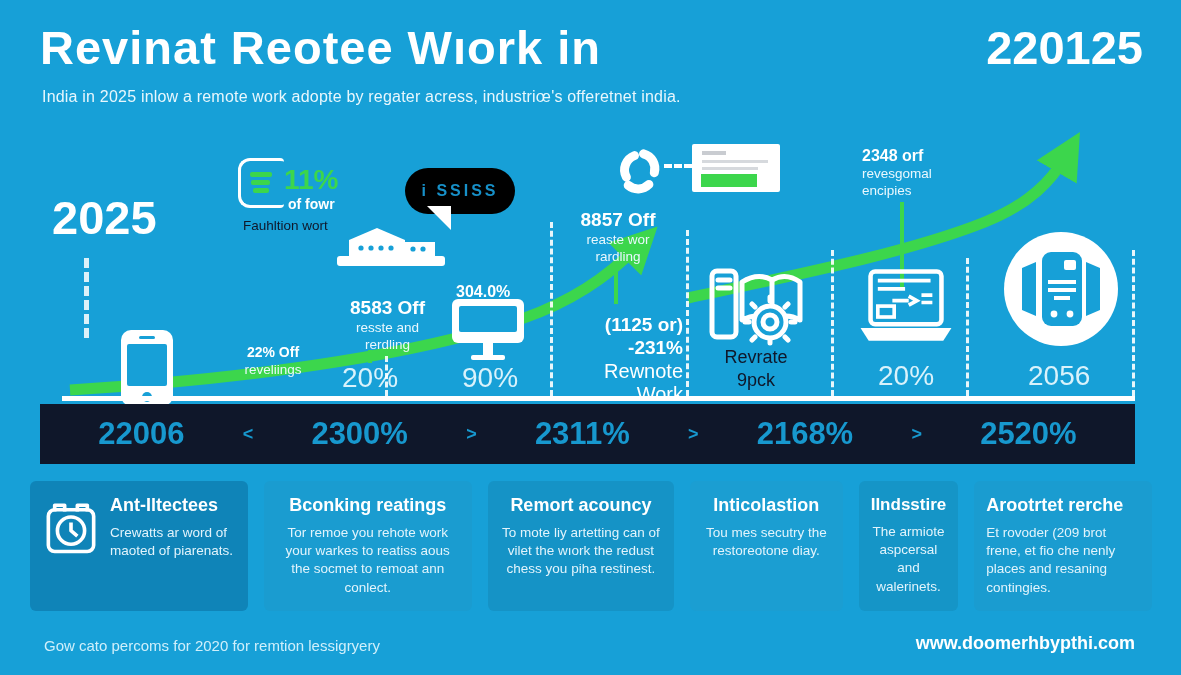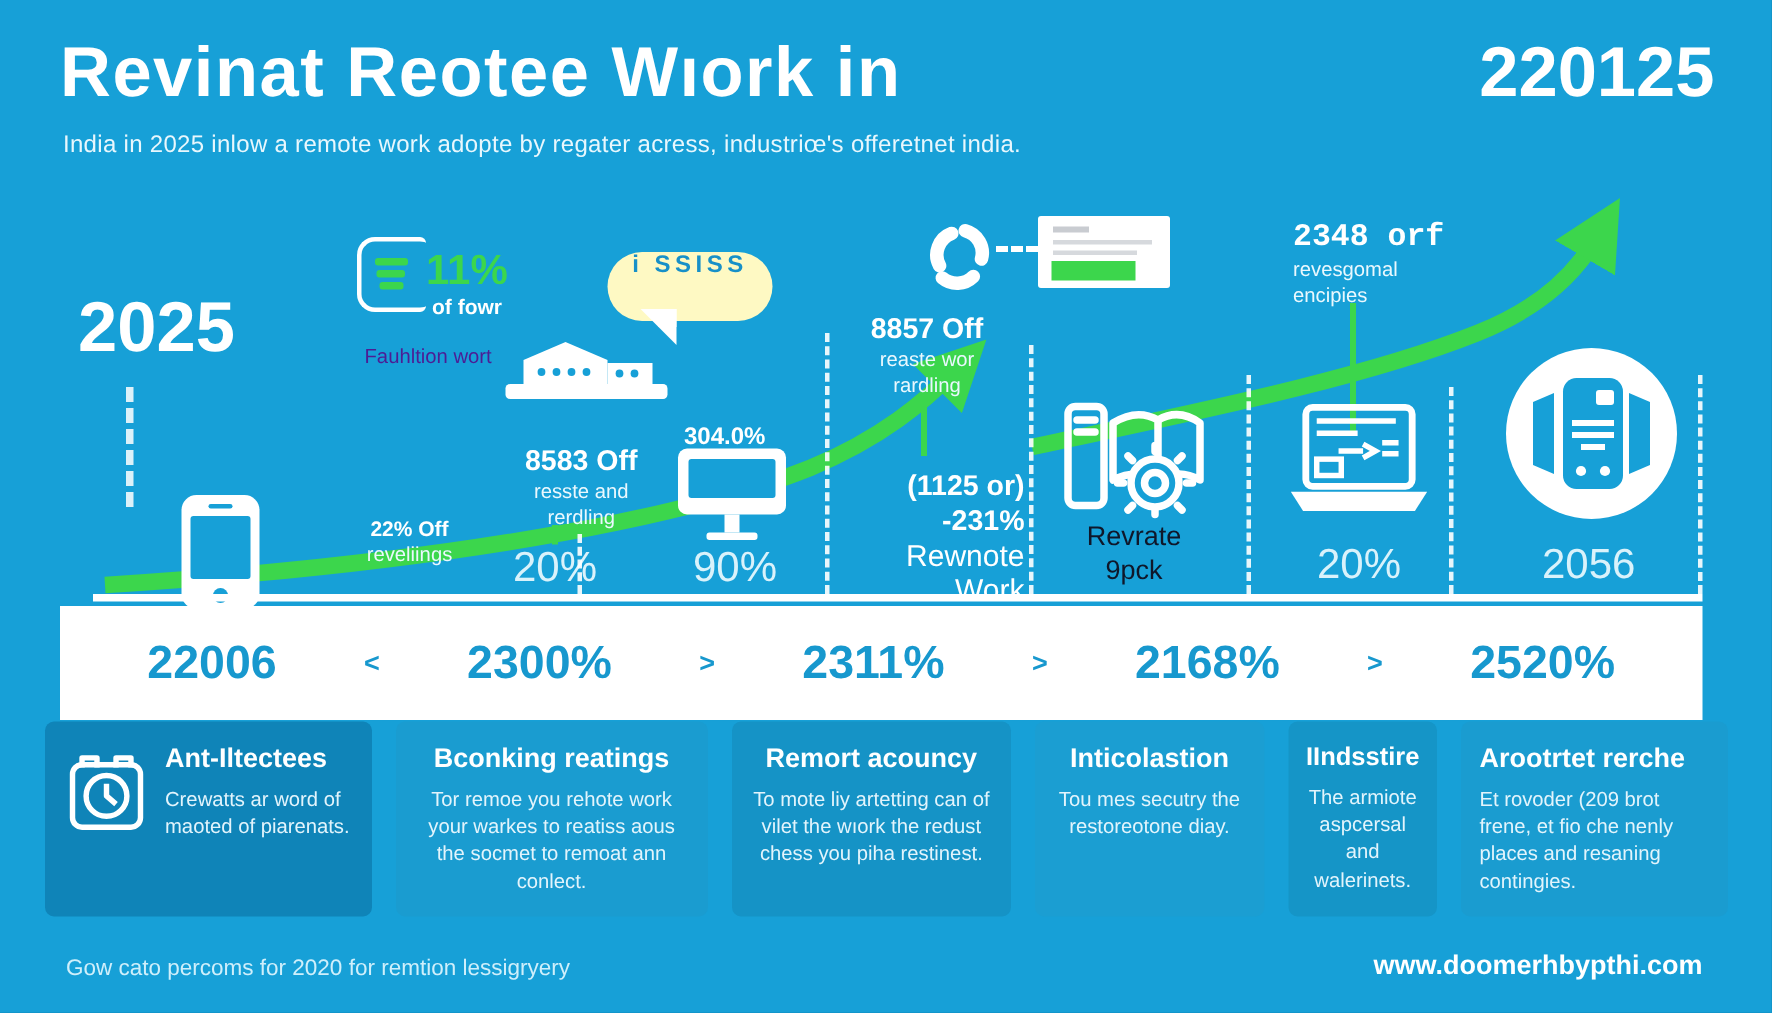--- a/index.html
+++ b/index.html
@@ -16,43 +16,43 @@
   .year2025 { left:52px; top:190px; font-size:47px; font-weight:bold; color:#fff; }
   .year-dash { left:84px; top:258px; height:80px; width:0; border-left:5px dashed rgba(255,255,255,.85); }
 
   
   .statbox { left:238px; top:158px; width:46px; height:50px; border:3px solid #fff; border-right:none; border-radius:12px 4px 4px 12px; }
   .bars { left:250px; top:172px; width:22px; }
   .bars div { height:5px; background:#3CD64C; border-radius:2px; margin-bottom:3px; }
   .bars div:nth-child(2){ width:19px; margin-left:1px;} .bars div:nth-child(3){ width:16px; margin-left:3px;}
   .v11 { left:284px; top:164px; font-size:28px; font-weight:bold; color:#3CD64C; }
   .offowr { left:288px; top:196px; font-size:14px; color:#fff; font-weight:bold; }
-  .fauhltion { left:243px; top:218px; font-size:13.5px; color:#4c1d95;margin-top:12px; }
-
-  
-  .bubble { left:405px; top:168px; width:110px; height:46px; background:#fef9c3; border-radius:23px;
-            display:flex; justify-content:center; color:#1790C8; font-weight:bold;
+  .fauhltion { left:243px; top:218px; font-size:13.5px; color:#0f172a; }
+
+  
+  .bubble { left:405px; top:168px; width:110px; height:46px; background:#000000; border-radius:23px;
+            display:flex; align-items:center; justify-content:center; color:#1790C8; font-weight:bold;
             font-size:16px; letter-spacing:3px; }
   .bubble::after { content:""; position:absolute; left:22px; bottom:-16px; width:0; height:0;
             border:12px solid transparent; border-top-color:#fff; border-right-color:#fff; }
 
   
   .mockcard { left:692px; top:144px; width:88px; height:48px; background:#fff; border-radius:2px; }
   .mockcard .l1 { position:absolute; left:10px; top:7px; width:24px; height:4px; background:#c9ccd1; }
   .mockcard .l2 { position:absolute; left:10px; top:16px; width:66px; height:3px; background:#d6d9dd; }
   .mockcard .l3 { position:absolute; left:10px; top:23px; width:56px; height:3px; background:#d6d9dd; }
   .mockcard .g  { position:absolute; left:9px;  top:30px; width:56px; height:13px; background:#3CD64C; }
   .connector { left:664px; top:164px; width:28px; border-top:4px dashed #fff; }
 
   
   .blk { color:#fff; text-align:center; line-height:1.25; }
   .blk .b1 { font-size:19px; font-weight:bold; display:block; }
   .blk .b2 { font-size:13.5px; color:#EAF8FE; display:block; }
   .s2348 { left:862px; top:146px; width:150px; text-align:left; }
-  .s2348 .b1 { font-size:21px;font-family:Liberation Mono, monospace; }
+  .s2348 .b1 { font-size:16px; }
   .s8857 { left:568px; top:208px; width:100px; }
   .s22   { left:218px; top:344px; width:110px; }
   .s22 .b1 { font-size:14px; }
   .s8583 { left:330px; top:296px; width:115px; }
   .s304  { left:456px; top:283px; font-size:16px; font-weight:bold; color:#fff; }
   .bigpct { font-size:28px; color:#D9F2FB; font-weight:400; }
   .p20a { left:342px; top:362px; } .p90 { left:462px; top:362px; }
   .p20b { left:878px; top:360px; } .p2056 { left:1028px; top:360px; }
   .remote { left:568px; top:314px; width:115px; text-align:right; color:#fff; }
   .remote .r1 { font-size:19px; font-weight:bold; display:block; line-height:1.2; }
@@ -73,21 +73,21 @@
   
   .monitor { left:452px; top:299px; width:72px; height:44px; background:#fff; border-radius:6px; }
   .monitor .scr { position:absolute; left:7px; top:7px; width:58px; height:26px; background:#17A0D7; border-radius:2px; }
   .monitor .neck { position:absolute; left:31px; top:44px; width:10px; height:12px; background:#fff; }
   .monitor .base { position:absolute; left:19px; top:56px; width:34px; height:5px; background:#fff; border-radius:2px; }
 
   
   .badge { left:1004px; top:232px; width:114px; height:114px; background:#fff; border-radius:50%; }
 
   
-  .ticker { left:40px; top:404px; width:1095px; height:76px; background:#ffffff;
+  .ticker { left:40px; top:404px; width:1095px; height:60px; background:#0f172a;
             display:flex; align-items:center; justify-content:space-evenly; }
   .ticker .val { font-size:31px; font-weight:bold; color:#1798CE; }
   .ticker .sep { font-size:18px; font-weight:bold; color:#1798CE; }
 
   
   .cards { left:30px; top:481px; width:1122px; height:130px; display:flex; gap:16px; }
   .card { border-radius:6px; padding:14px 12px; color:#fff; }
   .card h3 { font-size:18px; font-weight:bold; margin-bottom:8px; }
   .card p  { font-size:13.5px; line-height:1.35; color:#E2F4FC; }
   .card.c0 { width:233px; background:#0F84B8; display:flex; gap:10px; }

